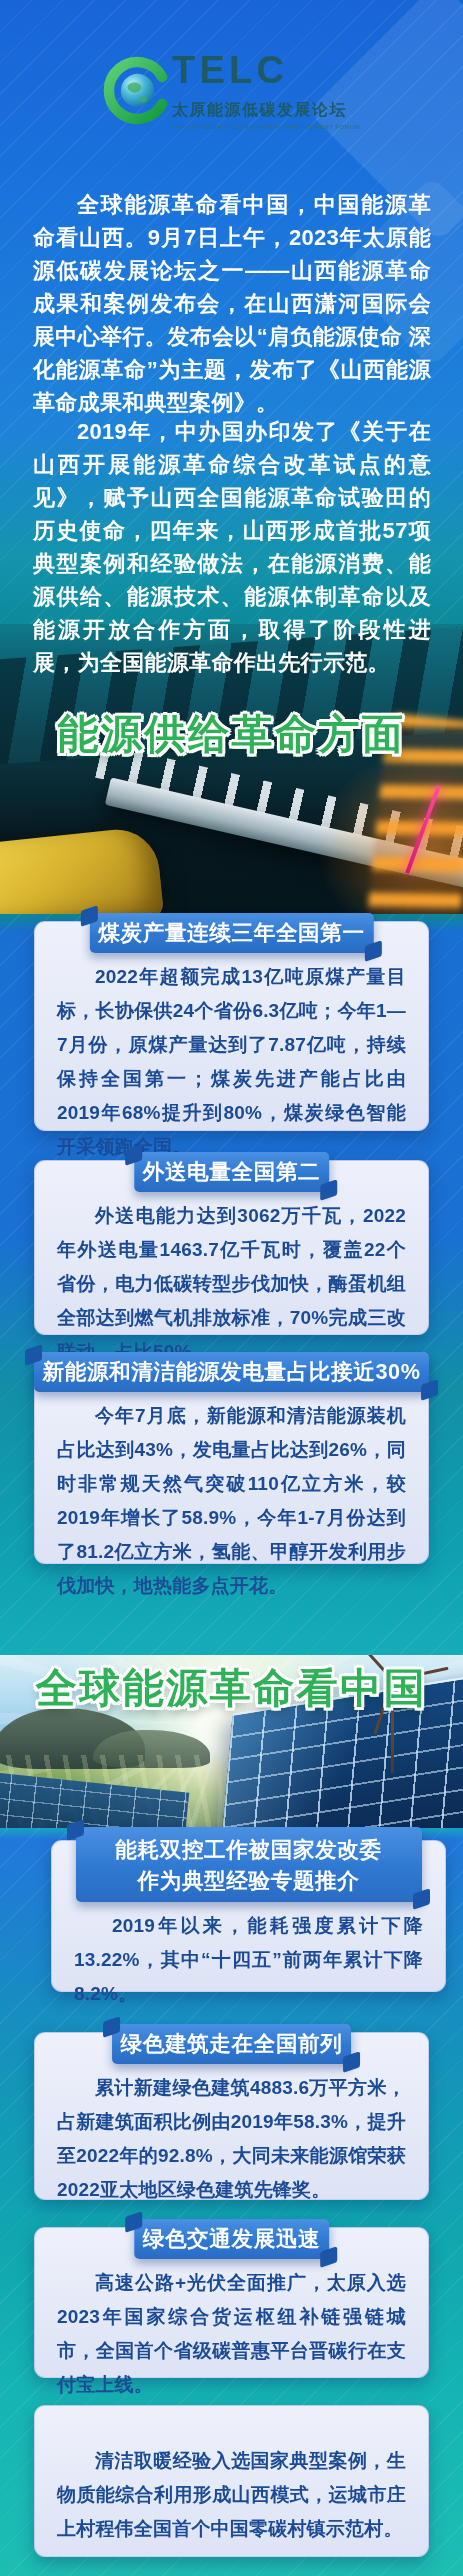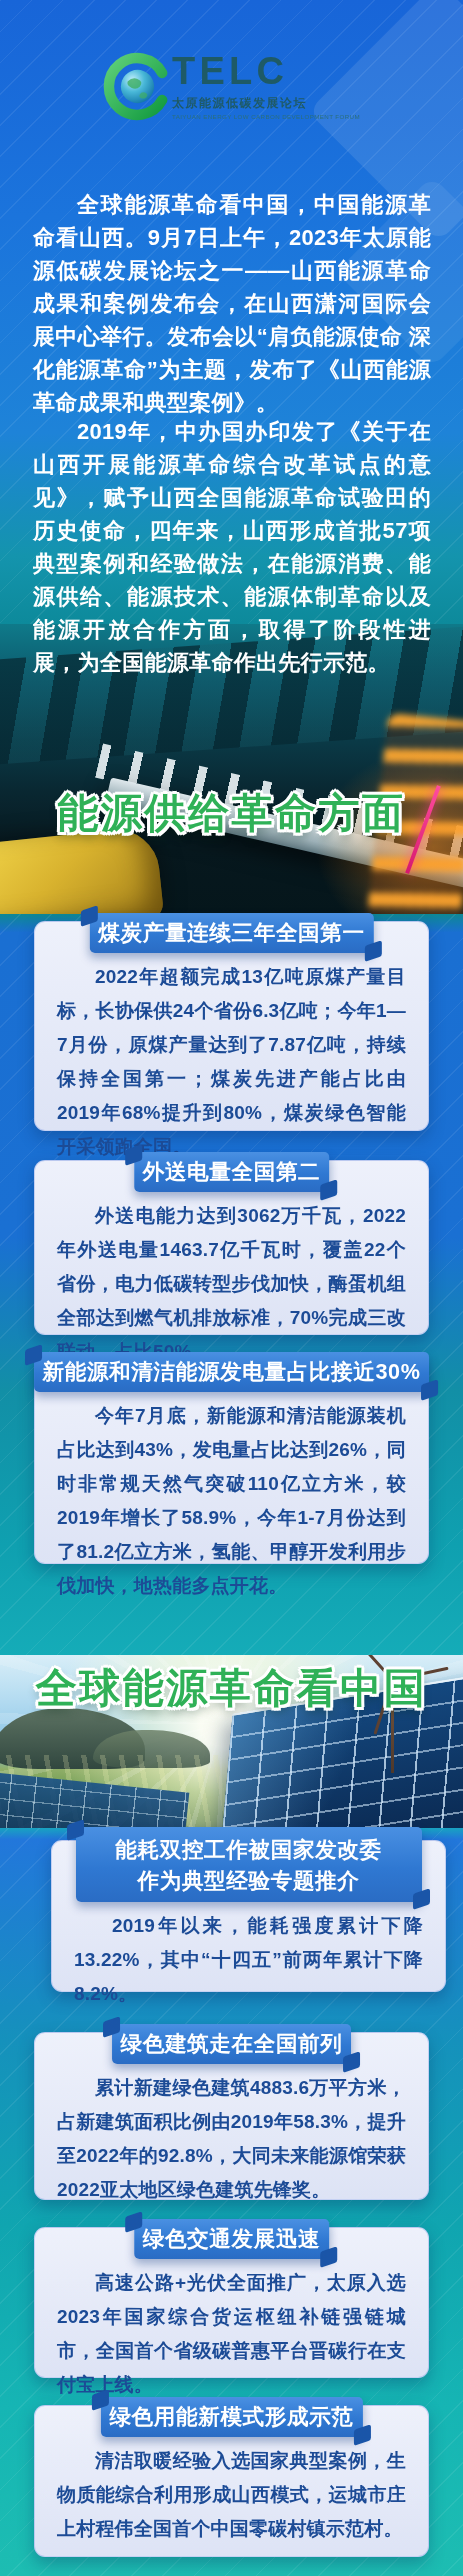--- a/index.html
+++ b/index.html
@@ -19,21 +19,21 @@
   }
   .chev{position:absolute; z-index:0; background:rgba(255,255,255,.10); transform:rotate(45deg); border-radius:15px;}
   .chev1{width:185px; height:185px; right:-68px; top:18.5px;}
   .chev2{width:136px; height:136px; right:-37px; top:204px; background:rgba(255,255,255,.07);}
 
   
   .logo{position:absolute; z-index:2; top:52px; left:0; width:100%; display:flex; justify-content:center; align-items:center; }
   .logo-mark{width:69px; height:69px; position:relative; flex:0 0 auto;}
   .logo-txt{display:flex; flex-direction:column; align-items:flex-start;}
   .logo-acronym{font-size:38px; font-weight:900; letter-spacing:4.3px; color:#1e5a66; line-height:37px;}
-  .logo-cn{font-size:12px; font-weight:700; color:#1e5a66; letter-spacing:1.5px; margin-top:5px;}
+  .logo-cn{font-size:16px; font-weight:700; color:#1e5a66; letter-spacing:1.5px; margin-top:11px;}
   .logo-en{font-size:6.2px; color:#2a6f7c; letter-spacing:0.4px; margin-top:1.9px;}
 
   
   .para{
     position:absolute; z-index:2; left:33px; width:398px;
     color:#ffffff; font-size:22px; line-height:33px; font-weight:700;
     text-align:justify; text-indent:2em; letter-spacing:0.3px;
   }
   .para1{top:166px;}
   .para2{top:393px;}
@@ -100,21 +100,21 @@
   .t-b1{transform:rotate(18deg);} .t-b2{transform:rotate(138deg);} .t-b3{transform:rotate(258deg);}
 
   
   .sec-title{
     position:absolute; z-index:3; left:0; width:100%; text-align:center;
     font-size:41px; font-weight:900; letter-spacing:2.5px; color:#2fb157;
     text-shadow:-2.5px -2.5px 0 #fff, 2.5px -2.5px 0 #fff, -2.5px 2.5px 0 #fff, 2.5px 2.5px 0 #fff,
                 -3.1px 0 0 #fff, 3.1px 0 0 #fff, 0 -3.1px 0 #fff, 0 3.1px 0 #fff,
                 0 6.2px 10px rgba(0,40,20,.45);
   }
-  .sec-title-1{top:786px;}
+  .sec-title-1{top:707px;}
   .sec-title-2{top:1661px;}
 
   
   .card{
     position:absolute; z-index:2; left:34px; width:395px; box-sizing:border-box;
     background:linear-gradient(180deg,#eef1fb 0%,#dde3f5 100%);
     border:1.2px solid rgba(120,150,230,.35); border-radius:11px;
     box-shadow:0 6.2px 16px rgba(8,40,90,.3);
   }
   .card-head{
@@ -241,19 +241,16 @@
       </div>
     <div class="card-body">累计新建绿色建筑4883.6万平方米，占新建筑面积比例由2019年58.3%，提升至2022年的92.8%，大同未来能源馆荣获2022亚太地区绿色建筑先锋奖。</div>
   </div>
   <div class="card card6">
     <div class="card-head">
         <span class="hline">绿色交通发展迅速</span>
       </div>
     <div class="card-body">高速公路+光伏全面推广，太原入选2023年国家综合货运枢纽补链强链城市，全国首个省级碳普惠平台晋碳行在支付宝上线。</div>
   </div>
   <div class="card card7">
-    <div class="card-head">
-        <span class="hline">绿色用能新模式形成示范</span>
-      </div>
     <div class="card-body">清洁取暖经验入选国家典型案例，生物质能综合利用形成山西模式，运城市庄上村程伟全国首个中国零碳村镇示范村。</div>
   </div>
 </div>
 
 
 </body></html>

